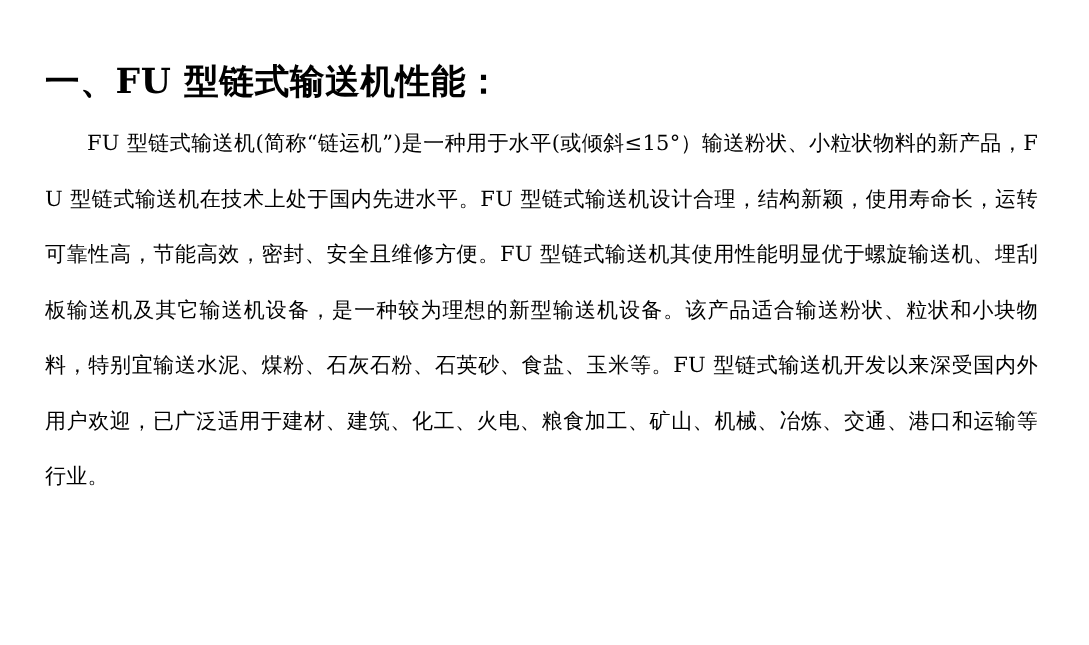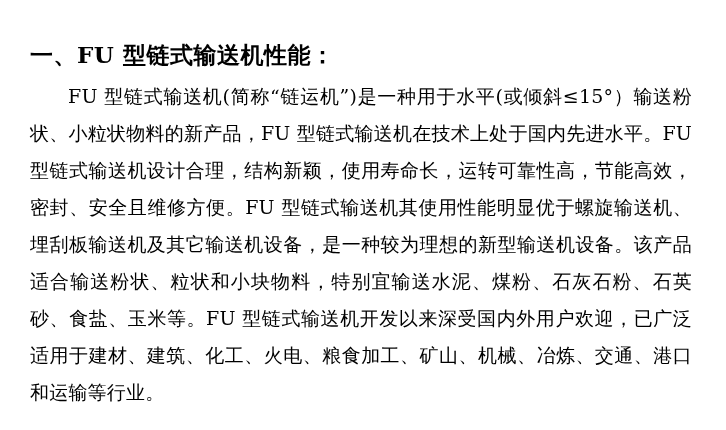--- a/index.html
+++ b/index.html
@@ -26,21 +26,21 @@
     font-family: "DejaVu Serif", "Liberation Serif", serif;
     font-weight: bold;
     font-size: 23px;
     line-height: 34px;
     letter-spacing: 0.5px;
     margin: 0 0 6px 0;
     white-space: nowrap;
   }
   .body-text {
     font-family: "DejaVu Serif", "Liberation Serif", serif;
-    font-size: 19px;
+    font-size: 14px;
     line-height: 37px;
     text-align: justify;
     text-justify: inter-ideograph;
     text-indent: 2em;
     letter-spacing: 0.2px;
     margin: 0;
     word-break: break-all;
   }
 </style>
 </head>

